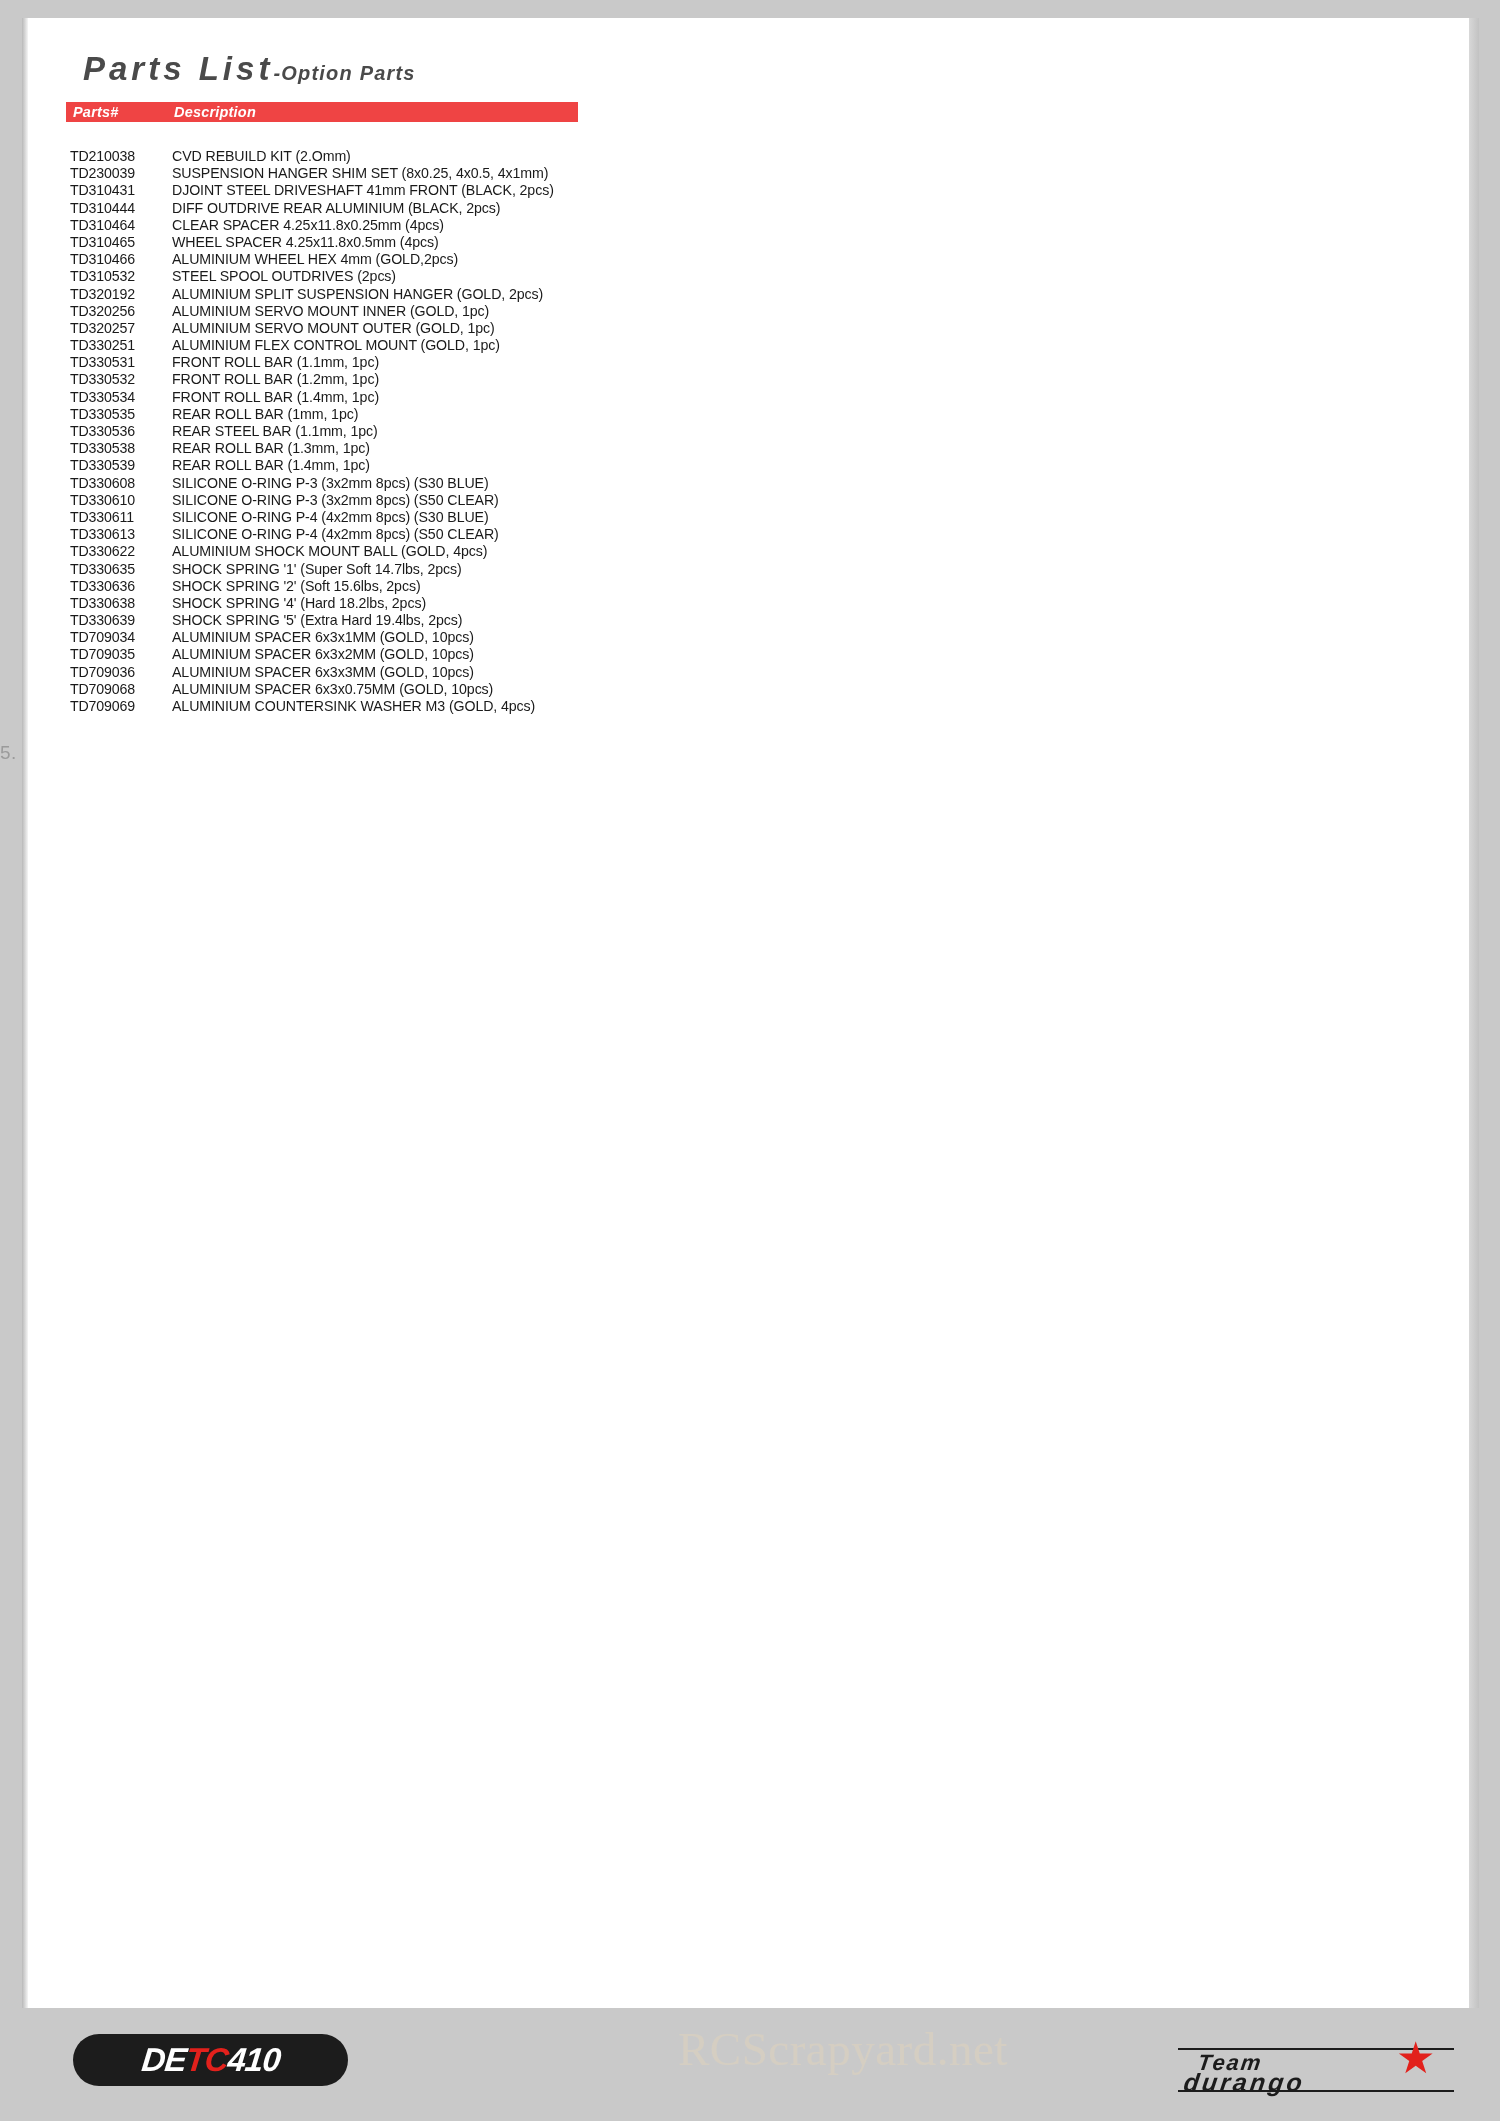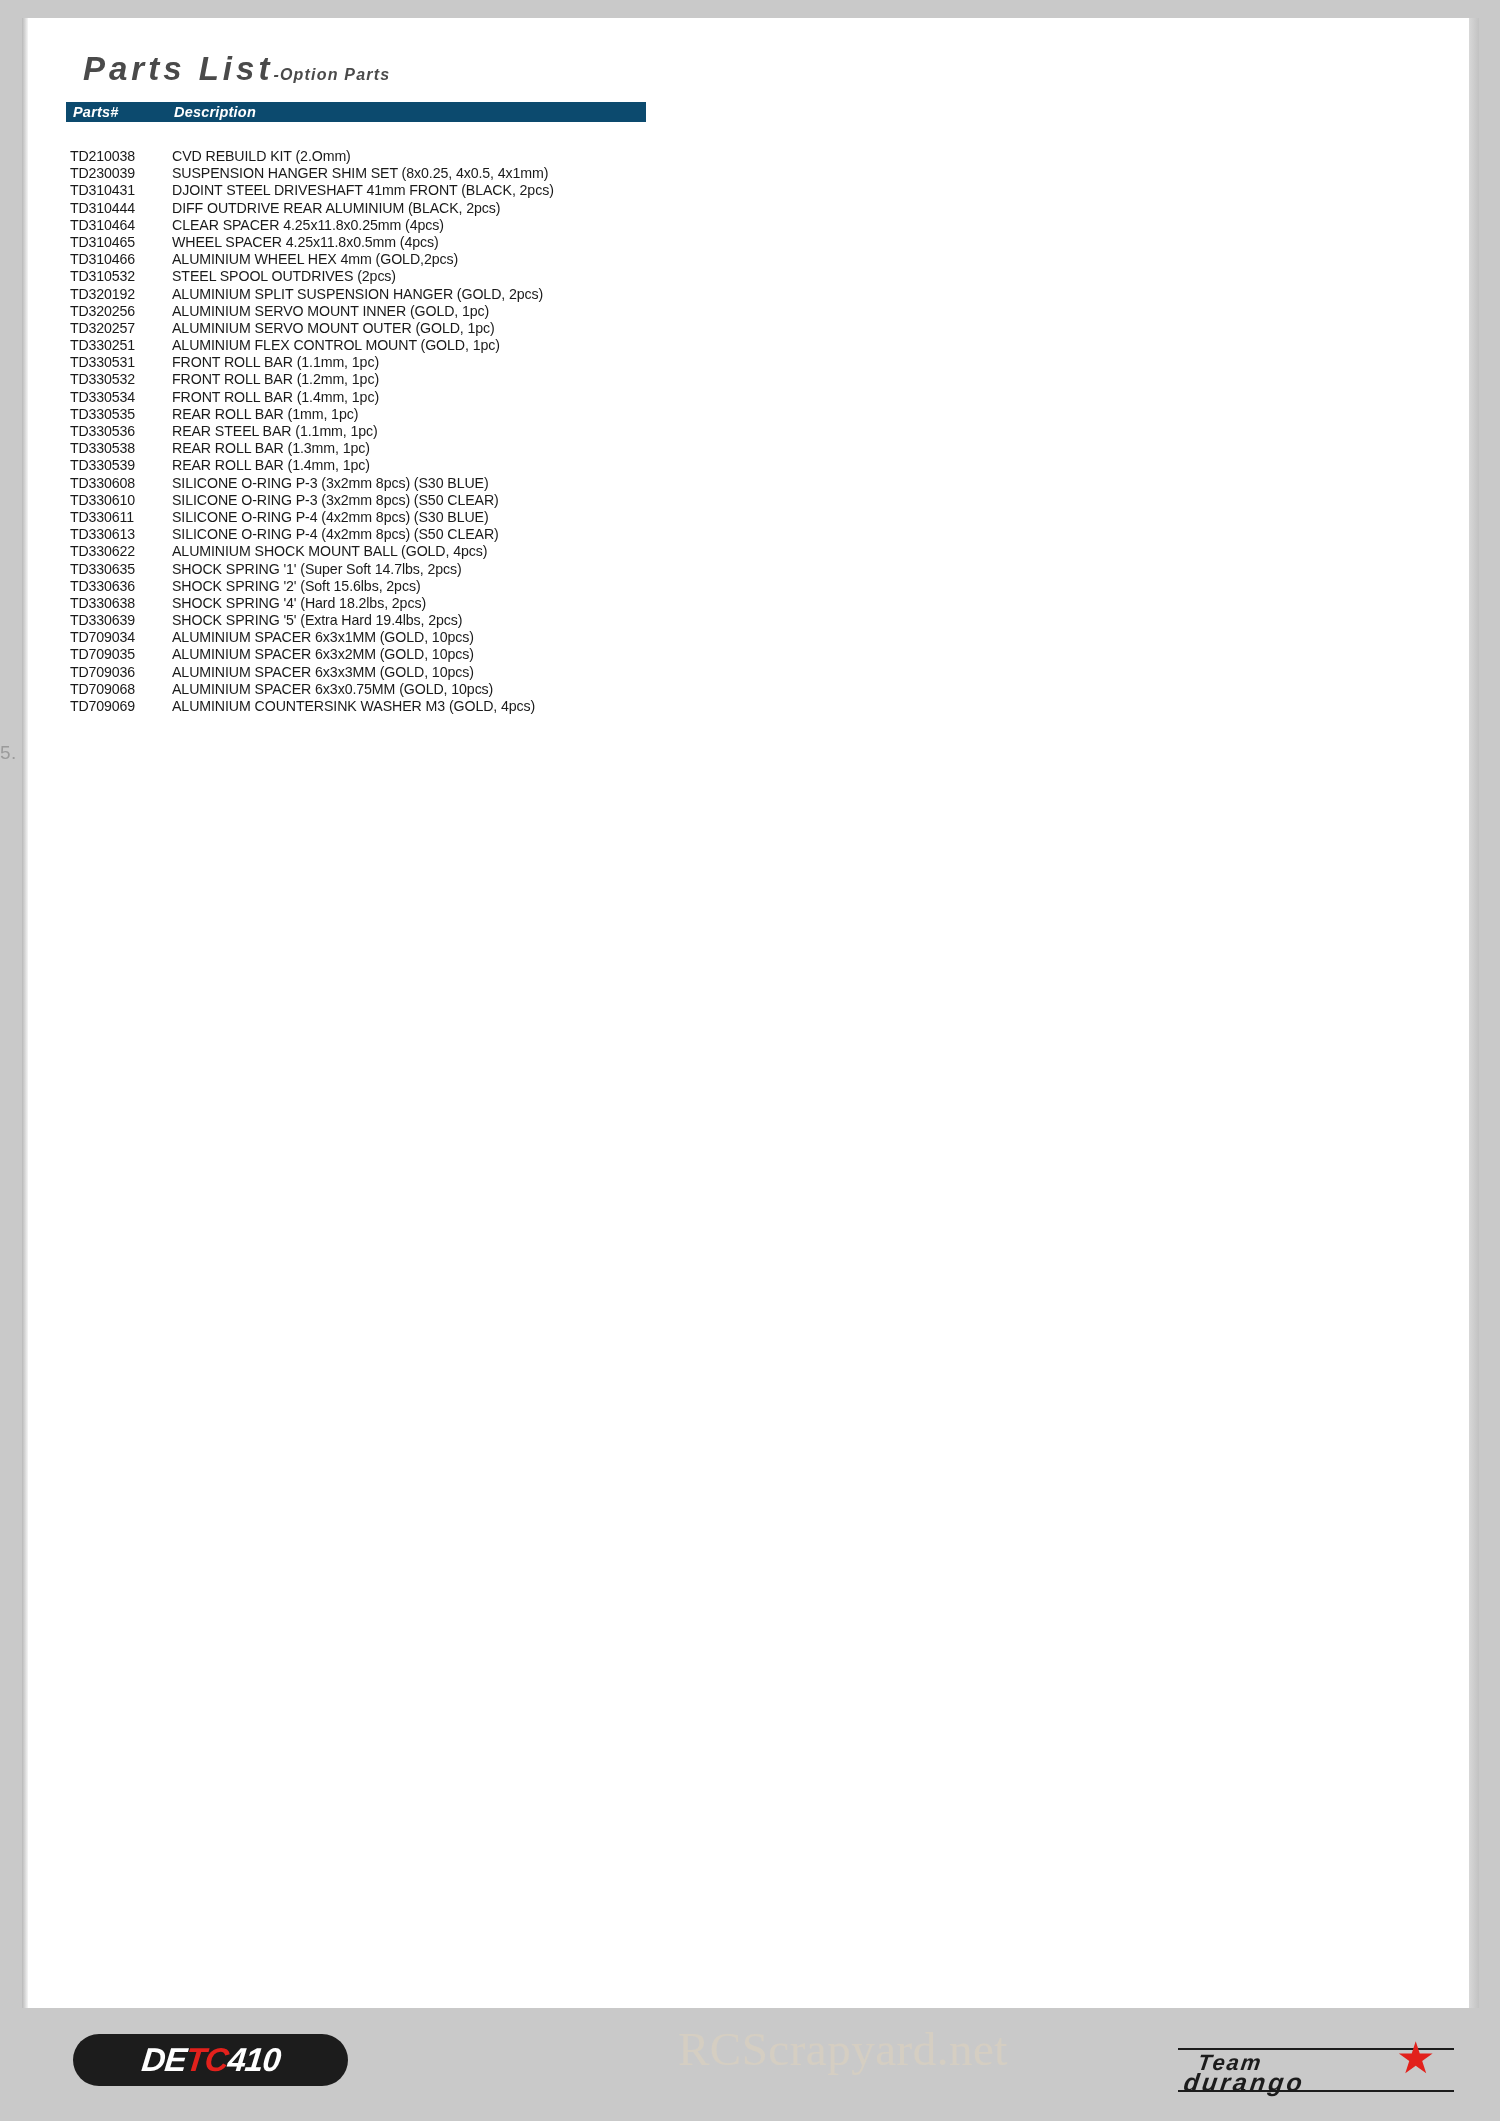--- a/index.html
+++ b/index.html
@@ -37,29 +37,29 @@
   #doc-title{
     position:absolute;left:55px;top:32px;
     font-style:italic;font-weight:bold;
     color:#4a4a4a;
     white-space:nowrap;
   }
   #doc-title .main{
     font-size:33px;letter-spacing:4px;
   }
   #doc-title .sub{
-    font-size:16px;letter-spacing:1.2px;font-style:italic;
+    font-size:20px;letter-spacing:1.2px;font-style:italic;
   }
   
   #parts-table{
     position:absolute;left:38px;top:84px;width:1400px;
   }
   #table-head{
-    width:580px;height:20px;
-    background:#0c4a6e;
+    width:512px;height:20px;
+    background:#ef4444;
     position:relative;
   }
   #table-head .th{
     position:absolute;top:2px;
     color:#ffffff;
     font-weight:bold;font-style:italic;
     font-size:14.5px;
     letter-spacing:.2px;
   }
   #table-head .th.parts{left:7px;}

